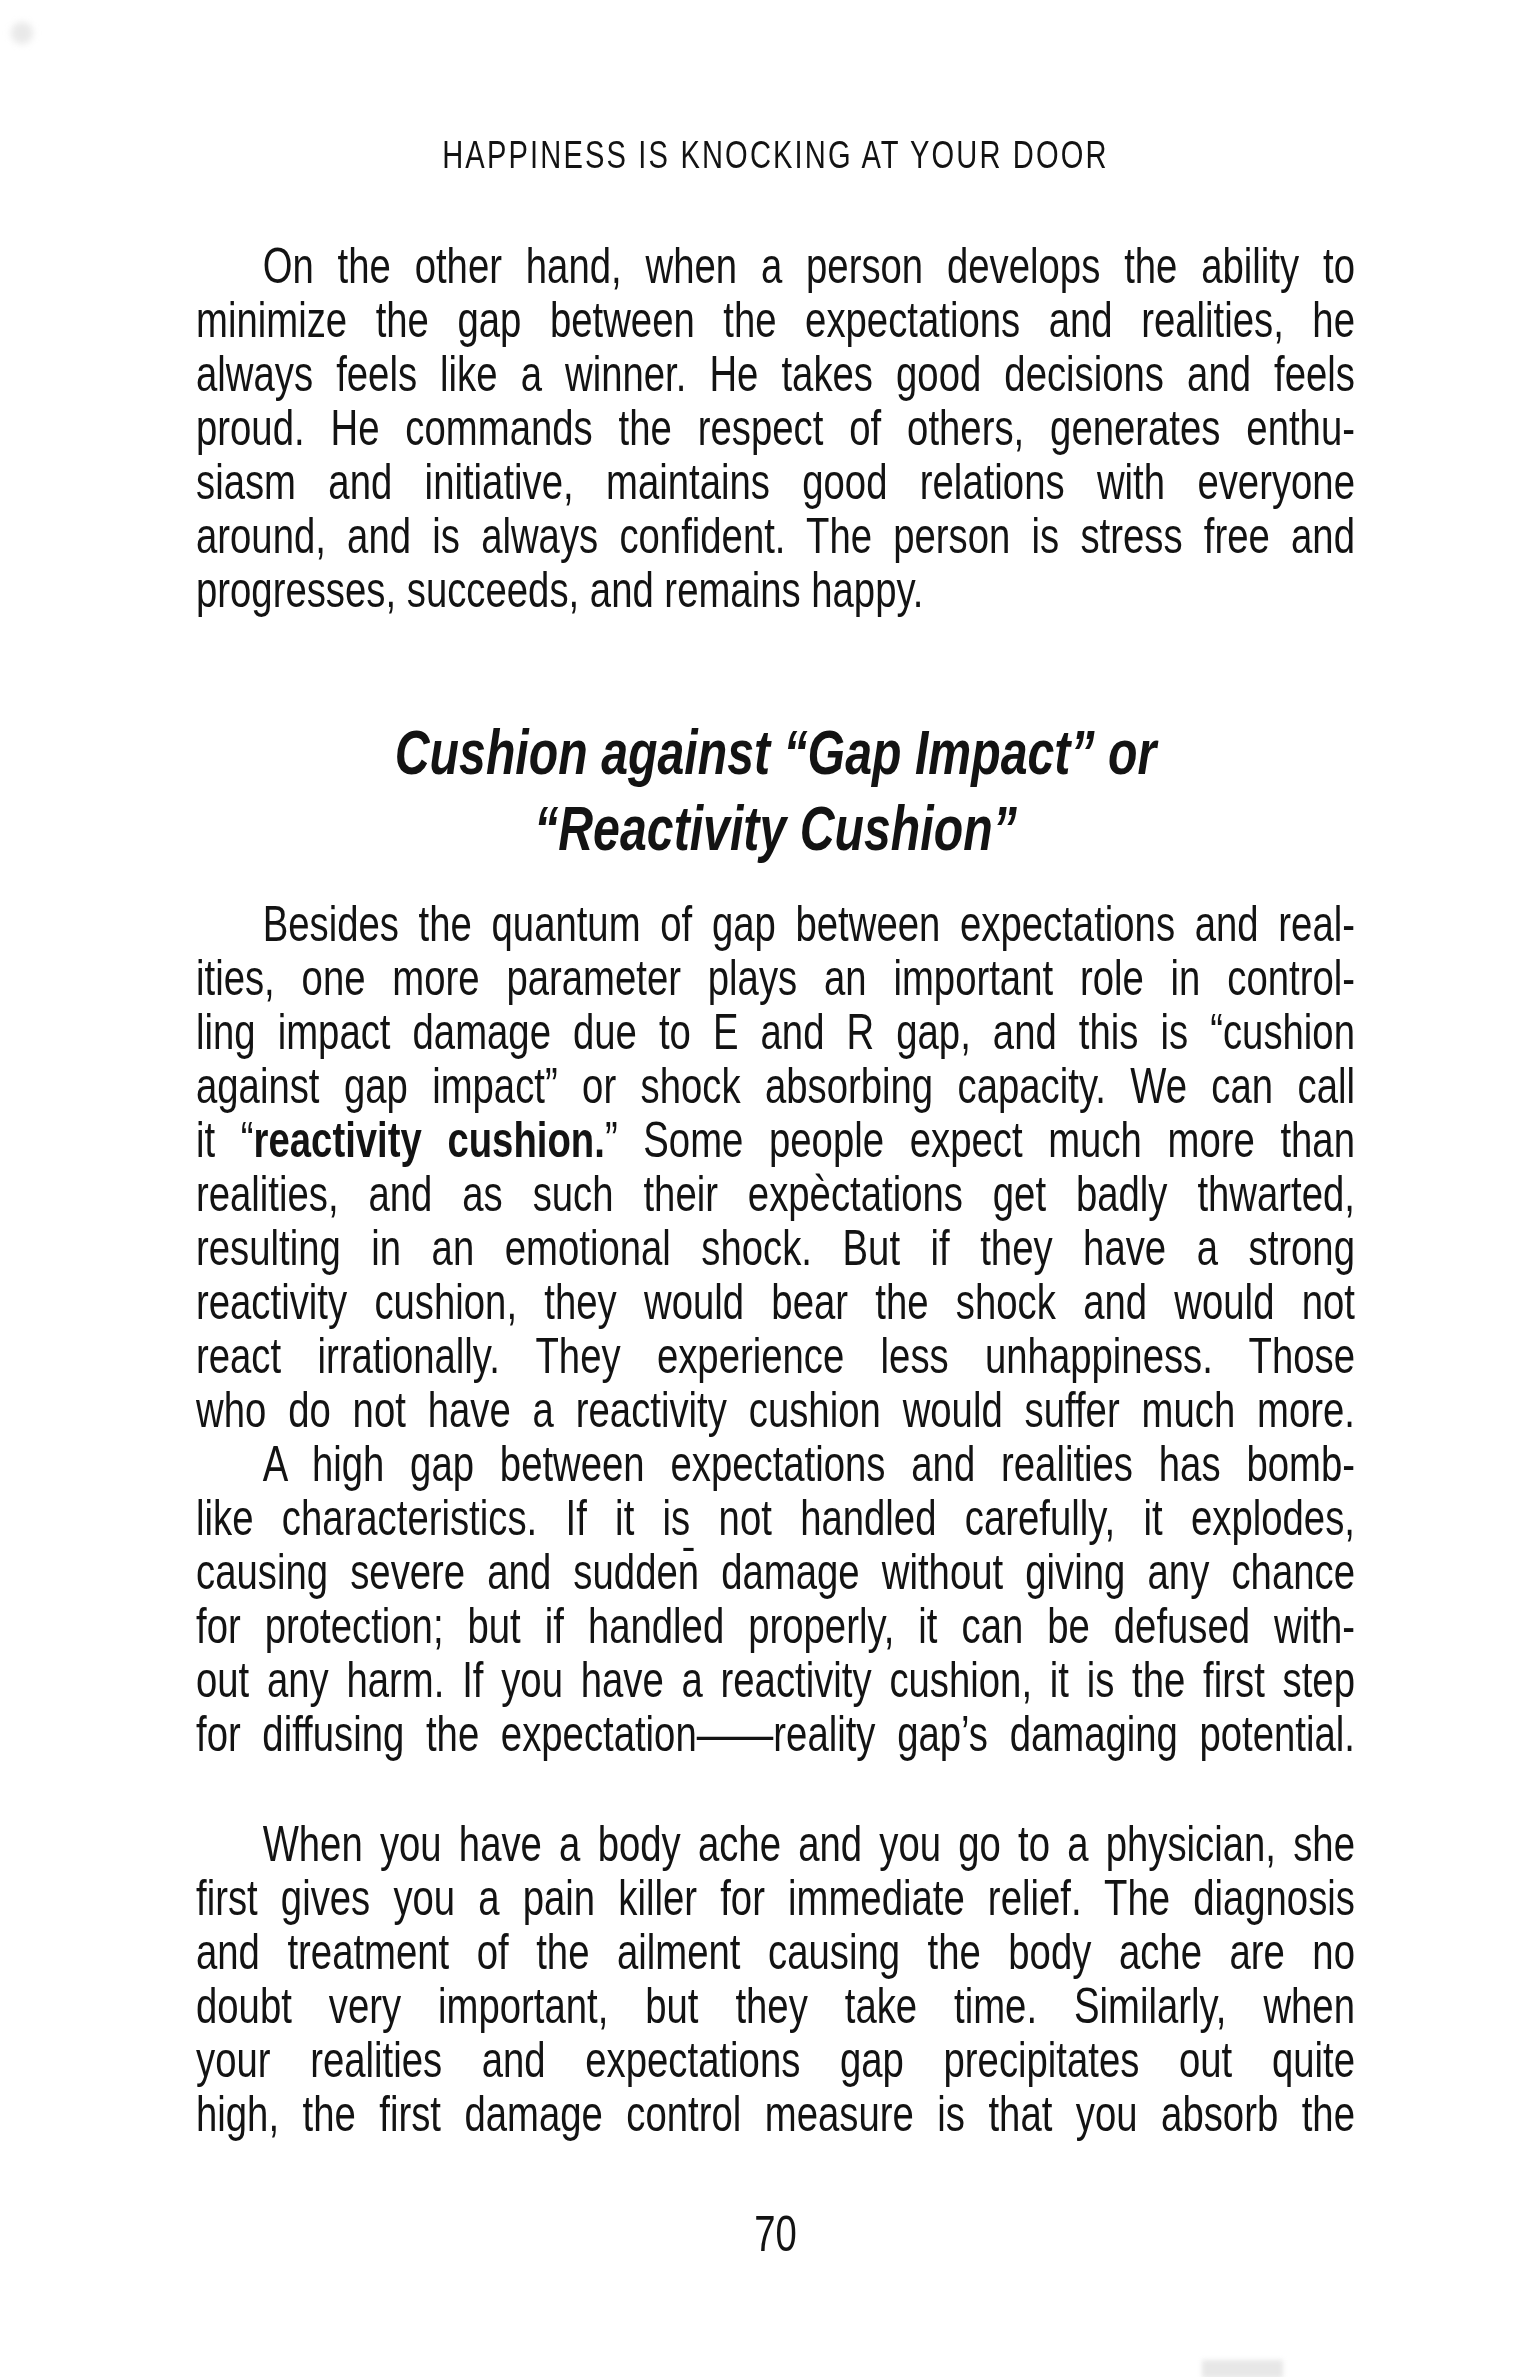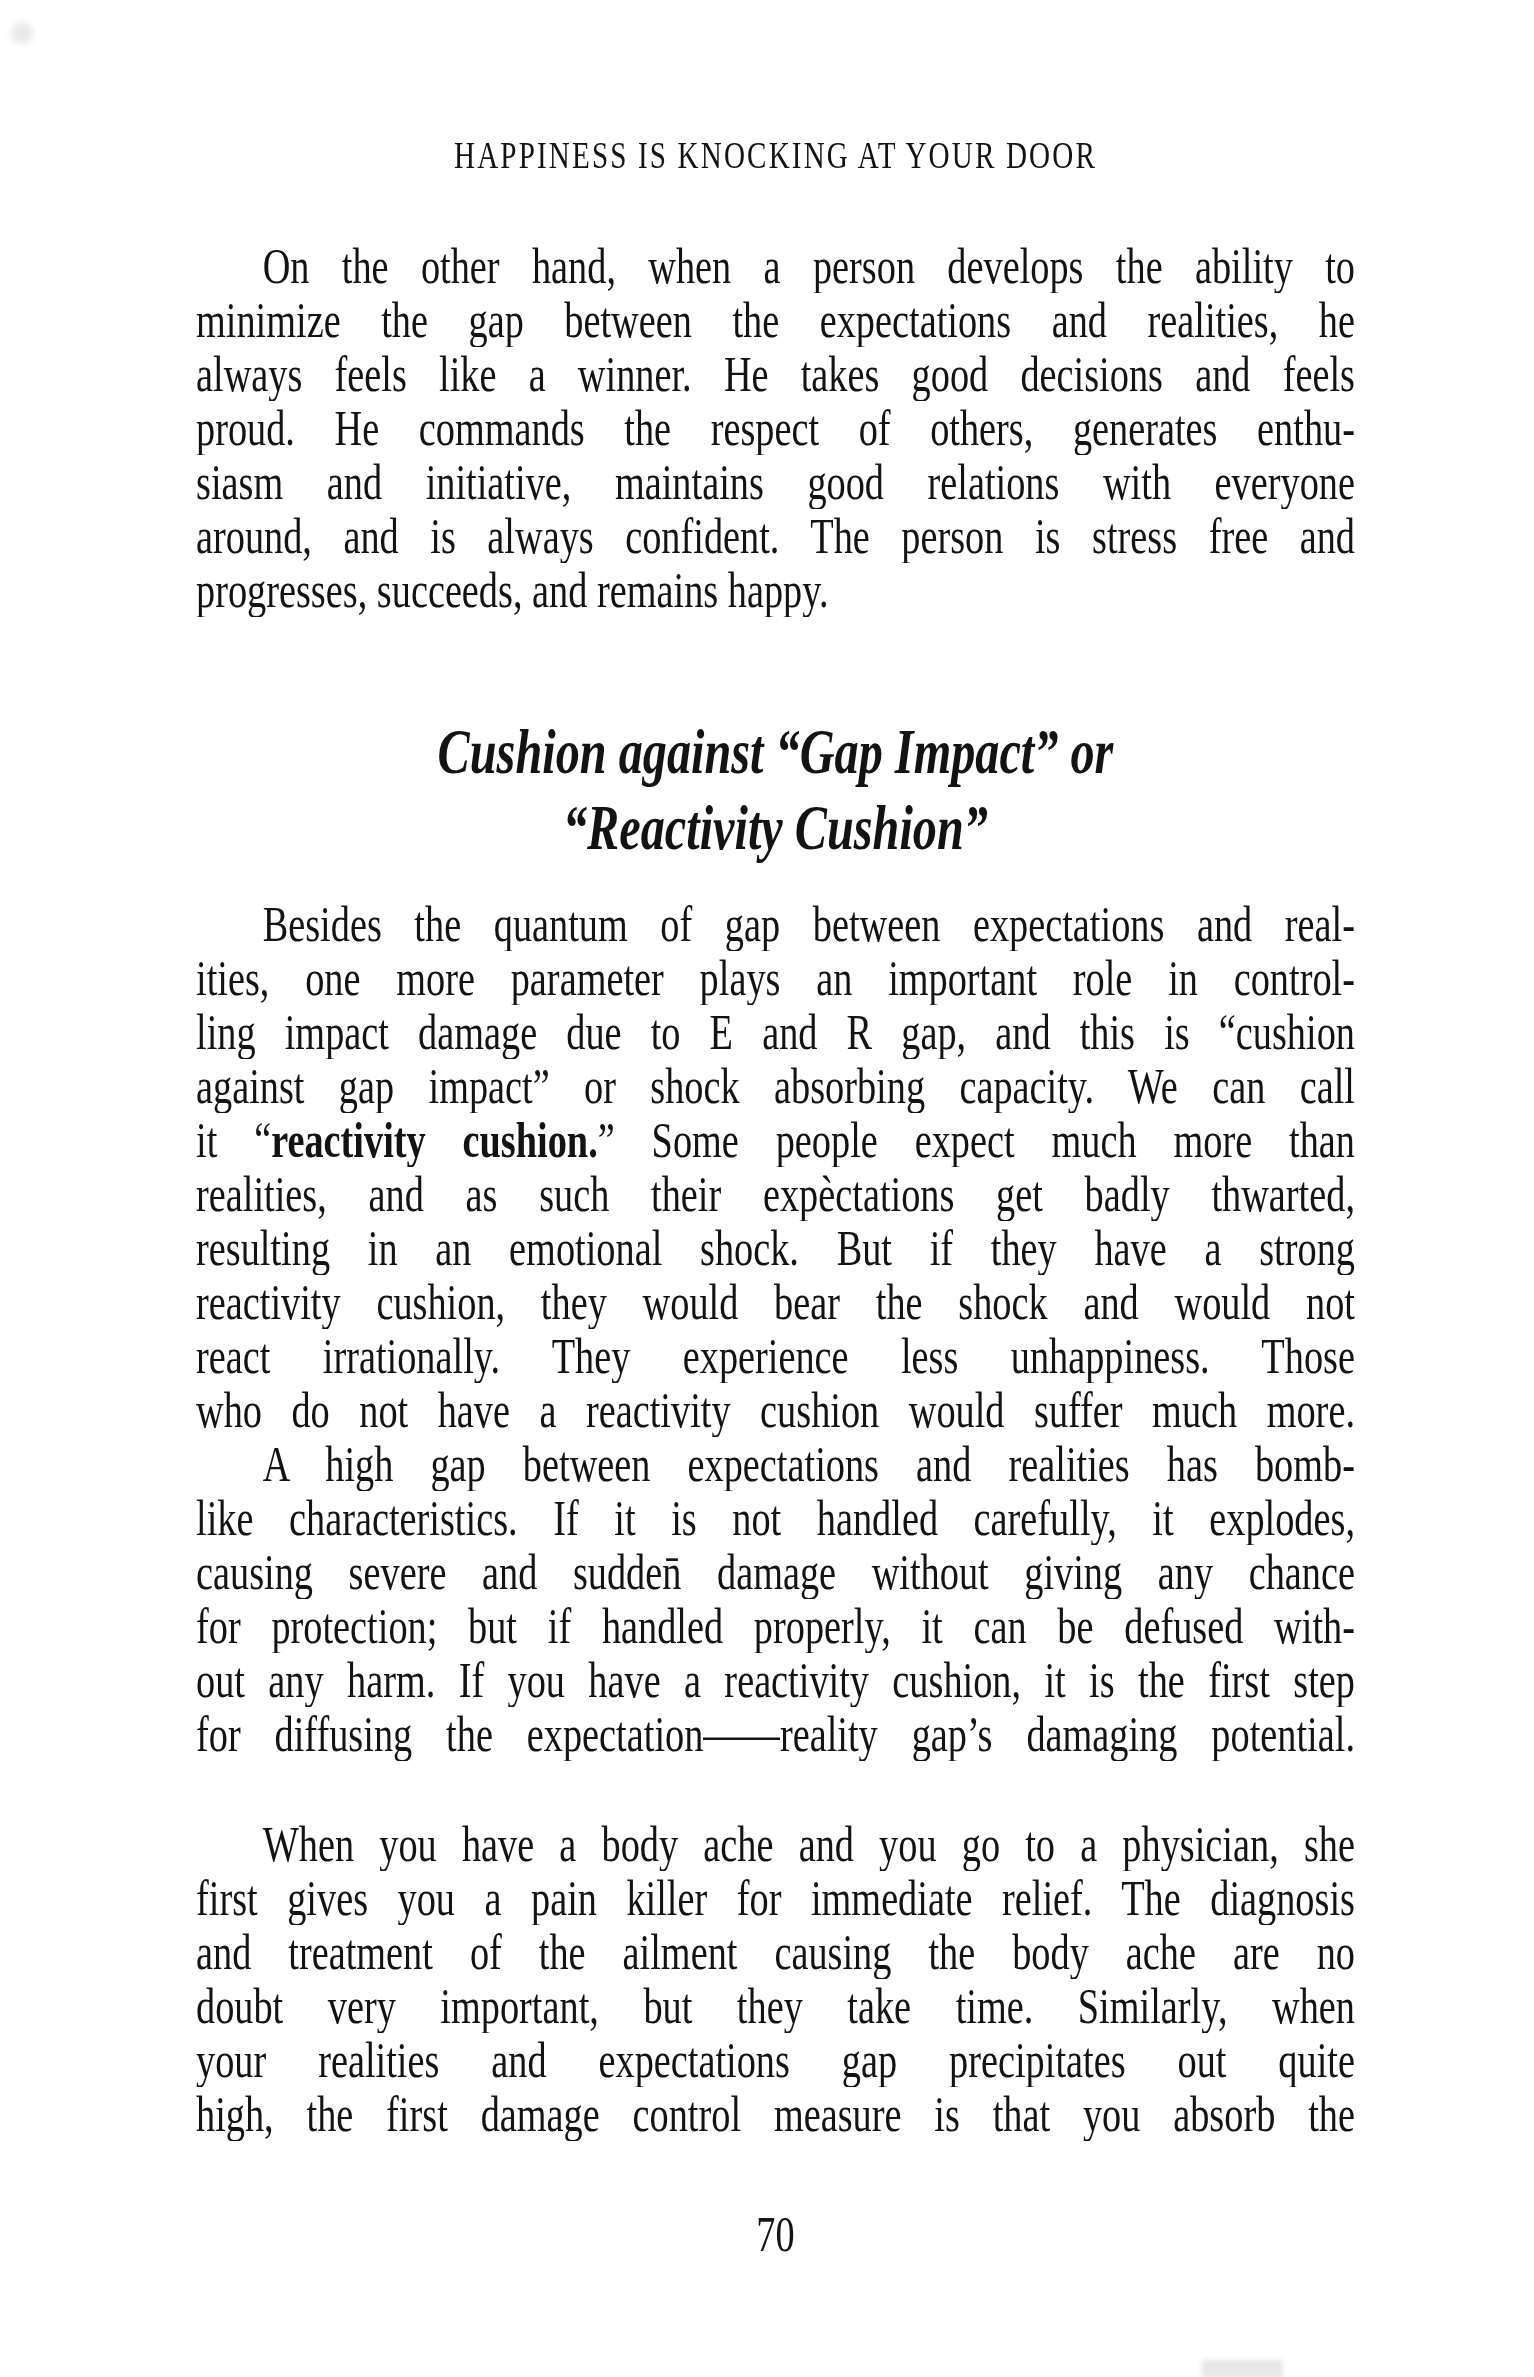--- a/index.html
+++ b/index.html
@@ -1,20 +1,20 @@
 <!DOCTYPE html>
 <html style="--ink: #131313; --paper: #ffffff;font-size:14.8px"><head>
 <meta charset="utf-8">
 <style>
   :root { --ink:#131313; --paper:#ffffff; }
   html,body { margin:0; padding:0; background:var(--paper); }
   .page {
     position:relative; width:1534px; height:2377px;
     background:var(--paper); overflow:hidden;
-    font-family:Liberation Serif, serif; color:var(--ink);
+    font-family:Liberation Sans, sans-serif; color:var(--ink);
   }
   
   .col {
     position:absolute; left:196px; top:0; width:1513px; height:2377px;
     transform:scaleX(0.766); transform-origin:0 0;
   }
   .running-header {
     position:absolute; top:134px; left:0; width:100%;
     font-size:38px; line-height:42px; letter-spacing:2.8px;
     text-align:center; white-space:nowrap;

